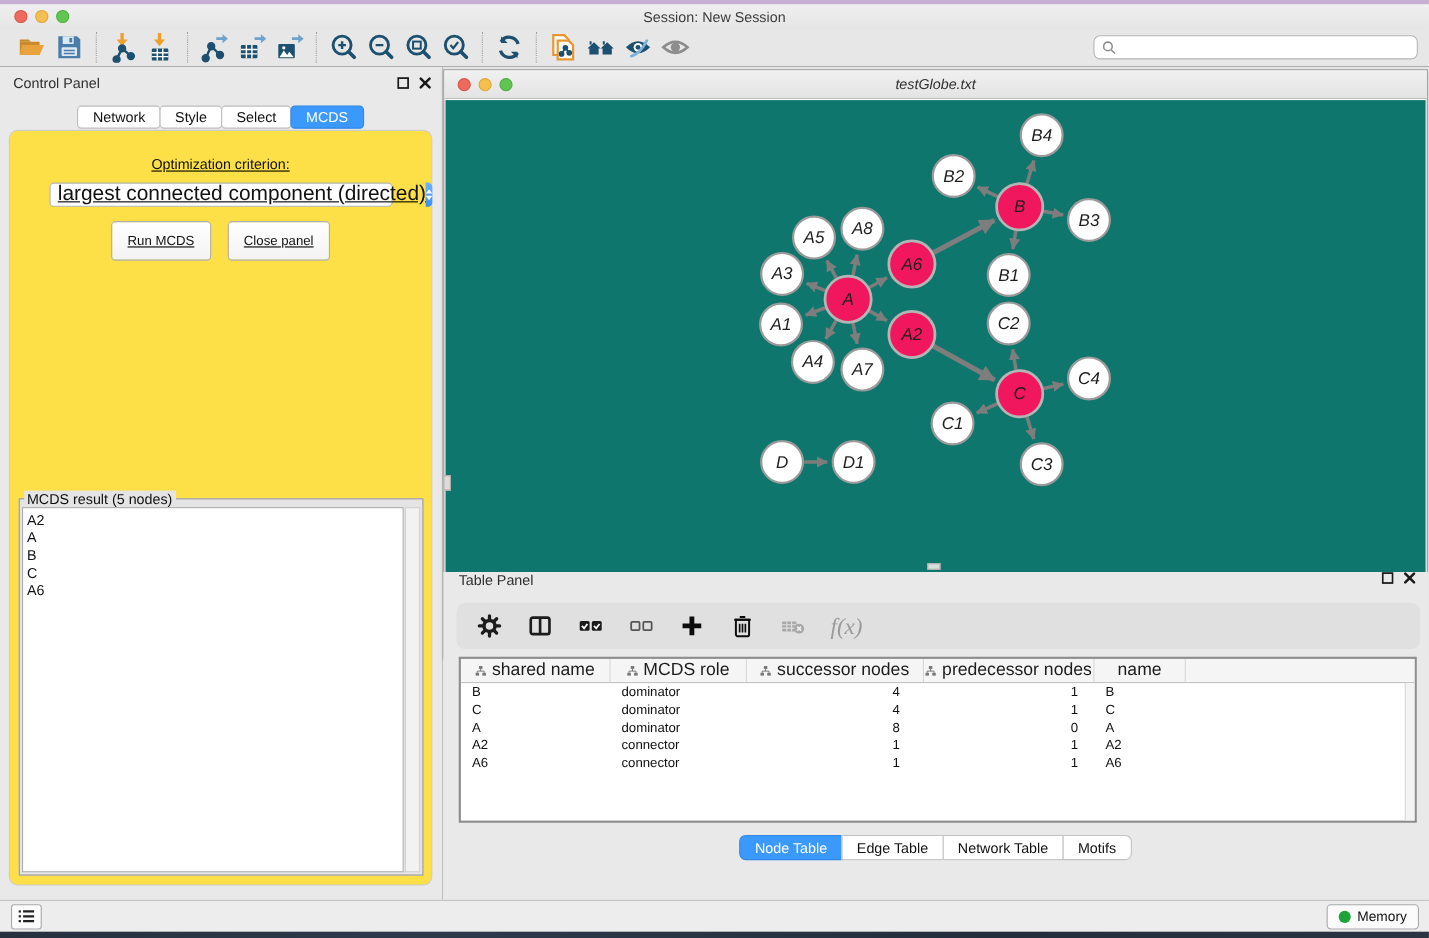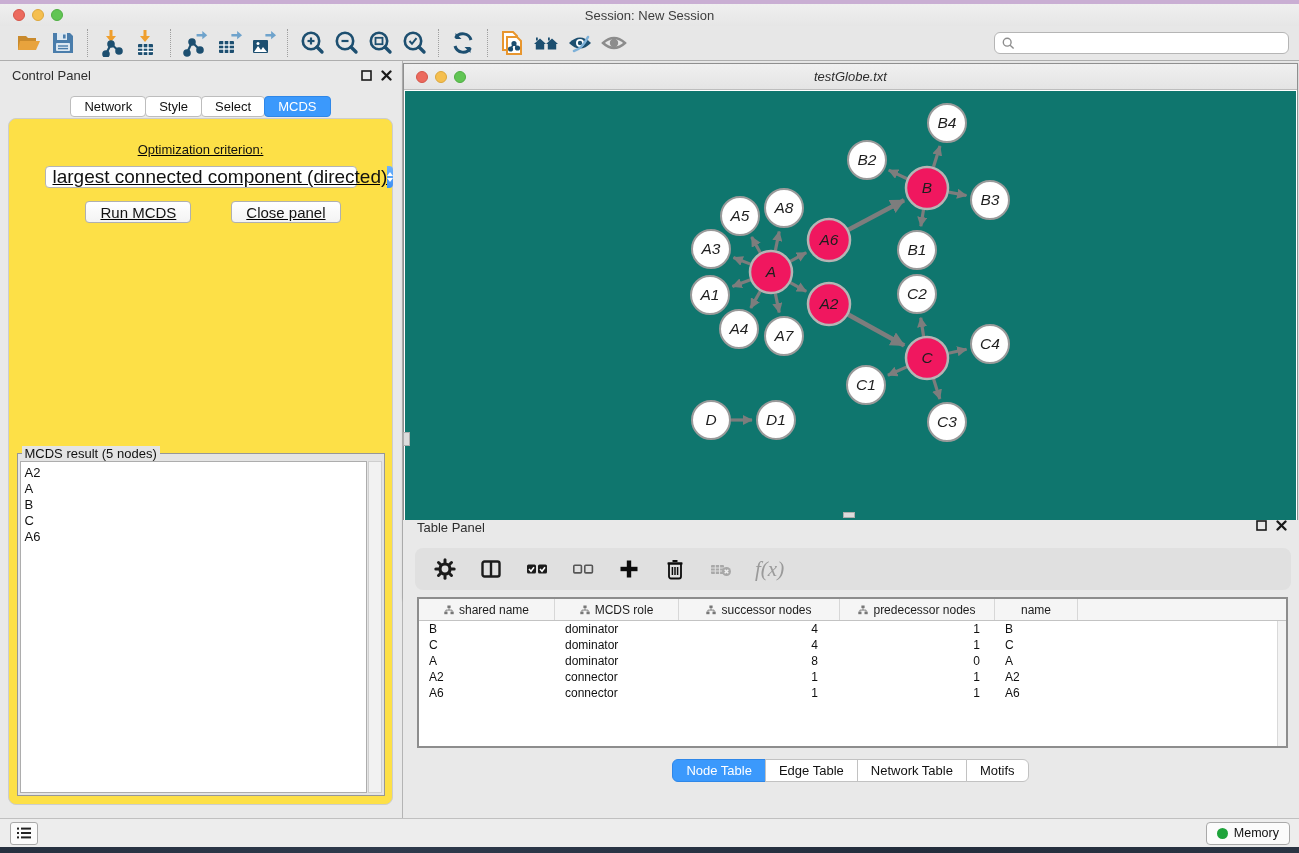--- a/index.html
+++ b/index.html
@@ -38,21 +38,21 @@
   .ctab { height:21px; padding:0 13px; font-size:13px; display:flex; align-items:center; background:#fff; border:1px solid #bdbdbd; border-radius:4px; margin-left:-1px; color:#111; }
   .ctab.active { background:#3b99fc; border-color:#2f87e8; color:#fff; }
   .cpanel-content { position:absolute; left:8px; right:9px; top:57px; bottom:13px; background:#fde047; border:1px solid #cdcdcd; border-radius:8px; display:flex; flex-direction:column; align-items:center; padding:10px 6px 8px 6px;text-decoration:underline; }
   .opt-label { margin-top:13px; font-size:13px; color:#111; }
   .dropdown { margin-top:9px; width:312px; height:22px; background:#fff; border:1px solid #b4b4b4; border-radius:4px; display:flex; align-items:center; position:relative; }
   .dropdown-value { font-size:19px; padding-left:7px; color:#111; flex:1; white-space:nowrap; }
   .dropdown-stepper { width:19px; height:22px; margin:-1px -1px -1px 0; background:linear-gradient(#6eb3fb,#3b8ff5); border-radius:0 4px 4px 0; display:flex; flex-direction:column; align-items:center; justify-content:center; gap:2px; }
   .arr-up { width:0; height:0; border-left:3.5px solid transparent; border-right:3.5px solid transparent; border-bottom:4.5px solid #fff; }
   .arr-dn { width:0; height:0; border-left:3.5px solid transparent; border-right:3.5px solid transparent; border-top:4.5px solid #fff; }
   .btn-row { margin-top:13px; display:flex; gap:15px; }
-  .pbtn { height:22px; padding:0 14px; background:linear-gradient(#ffffff,#f3f3f3); border:1px solid #b0b0b0; border-radius:4px; font-size:15px; color:#111; display:flex; align-items:center;margin-left:25px; }
+  .pbtn { height:36px; padding:0 14px; background:linear-gradient(#ffffff,#f3f3f3); border:1px solid #b0b0b0; border-radius:4px; font-size:12px; color:#111; display:flex; align-items:center; }
   .result-box { margin-top:auto; width:368px; height:343px; border:1px solid #979797; position:relative; background:#e4e4e4; }
   .result-legend { position:absolute; top:-8px; left:4px; background:#e4e4e4; padding:0 3px; font-size:13px; color:#111; }
   .result-list { position:absolute; left:2px; top:7px; right:17px; bottom:2px; background:#fff; border:1px solid #adadad; padding:3px 0 0 4px; overflow:hidden; }
   .result-item { font-size:13px; line-height:16px; color:#111; }
   .result-scroll { position:absolute; top:7px; right:2px; bottom:2px; width:14px; background:#f2f2f2; border:1px solid #cfcfcf; }
 
   
   .desktop { position:relative; flex:1; height:100%; background:#e9e9e9; }
   .netwin { position:absolute; left:0; top:2px; width:895px; height:536px; background:#fff; border:1px solid #8f8f8f; box-shadow:0 1px 3px rgba(0,0,0,.15);font-style:italic; }
   .netwin-titlebar { height:26px; background:linear-gradient(#f0f0f0,#e4e4e4); border-bottom:1px solid #bdbdbd; display:flex; align-items:center; position:relative; }
@@ -63,21 +63,21 @@
   .drag-nub { position:absolute; background:#dcdcdc; border:1px solid #adadad; }
 
   
   .tablepanel { position:absolute; left:0; top:459px; width:896px; height:298px; background:#e9e9e9; }
   .tp-head { height:26px; display:flex; align-items:flex-start; padding:0 12px 0 14px; }
   .tp-toolbar { margin:2px 8px 0 12px; height:42px; background:#e0e0e0; border-radius:8px; display:flex; align-items:center; padding-left:18px; gap:22px; }
   .tp-ic svg { width:24px; height:24px; display:block; }
   .fx-label { font-family:"Liberation Serif","DejaVu Serif",serif; font-style:italic; font-size:21px; color:#9a9a9a; }
   .dtable { position:absolute; left:14px; right:11px; top:77px; bottom:70px; background:#fff; border:2px solid #8d8d8d; overflow:hidden; }
   .thead { display:flex; height:22px; background:#f5f5f5; border-bottom:1px solid #c3c3c3; }
-  .th { display:flex; align-items:center; justify-content:center; gap:5px; font-size:12px; color:#1c1c1c; border-right:1px solid #d7d7d7; }
+  .th { display:flex; align-items:center; justify-content:center; gap:5px; font-size:16px; color:#1c1c1c; border-right:1px solid #d7d7d7; }
   .th svg { width:10px; height:10px; }
   .trow { display:flex; height:16px; align-items:center; }
   .td { font-size:12px; color:#101010; white-space:nowrap; overflow:hidden; }
   .c0 { width:136px; } .c1 { width:124px; } .c2 { width:161px; } .c3 { width:155px; } .c4 { width:83px; }
   .td.c0,.td.c1,.td.c4 { padding-left:10px; }
   .td.c2 { text-align:right; padding-right:22px; }
   .td.c3 { text-align:right; padding-right:15px; }
   .tscroll { position:absolute; top:22px; right:0; bottom:0; width:9px; background:#f3f3f3; border-left:1px solid #d9d9d9; }
   .tp-tabs { position:absolute; left:0; right:0; bottom:36px; display:flex; justify-content:center; }
   .ttab { height:23px; padding:0 13px; font-size:13px; display:flex; align-items:center; background:#fff; border:1px solid #c2c2c2; margin-left:-1px; color:#111; }

